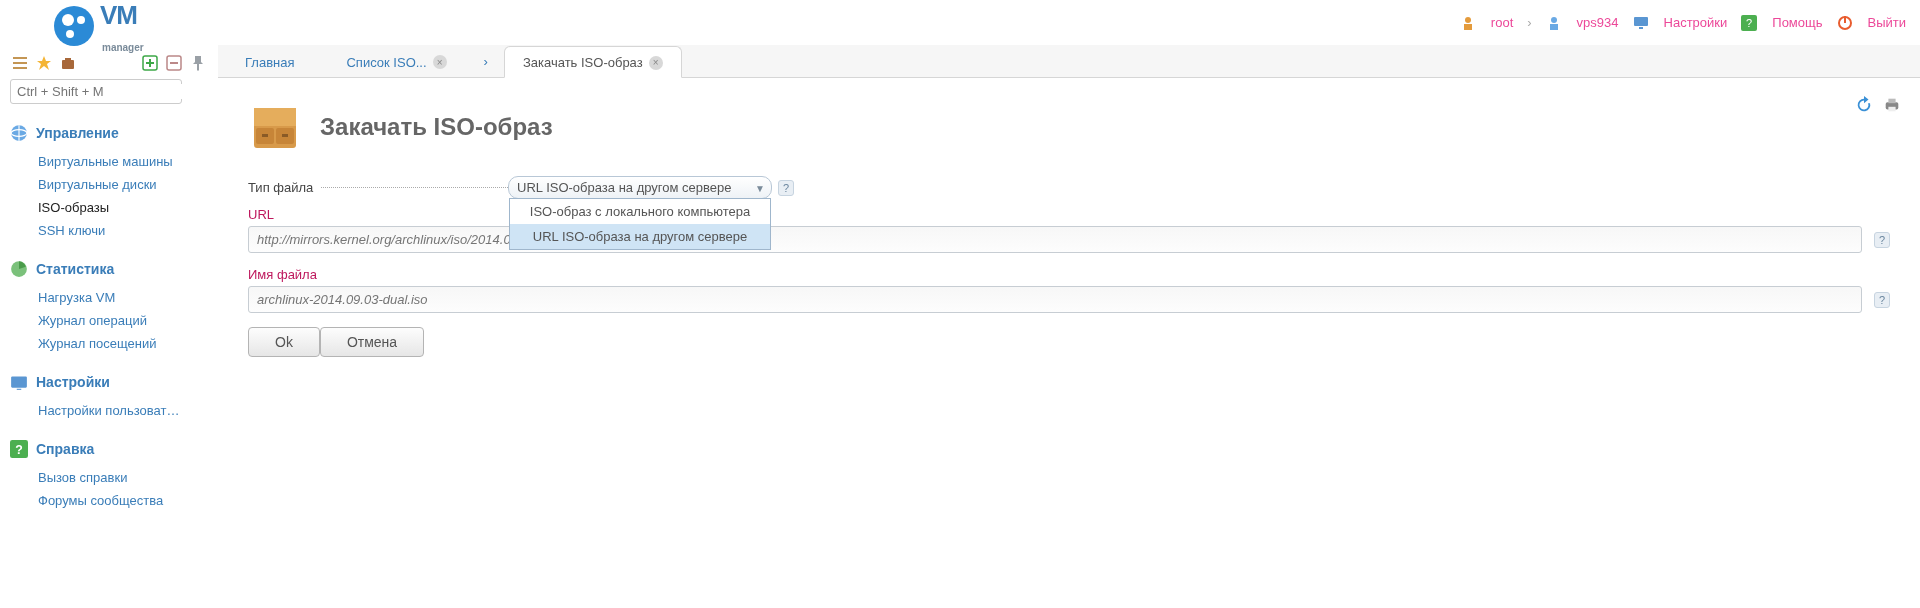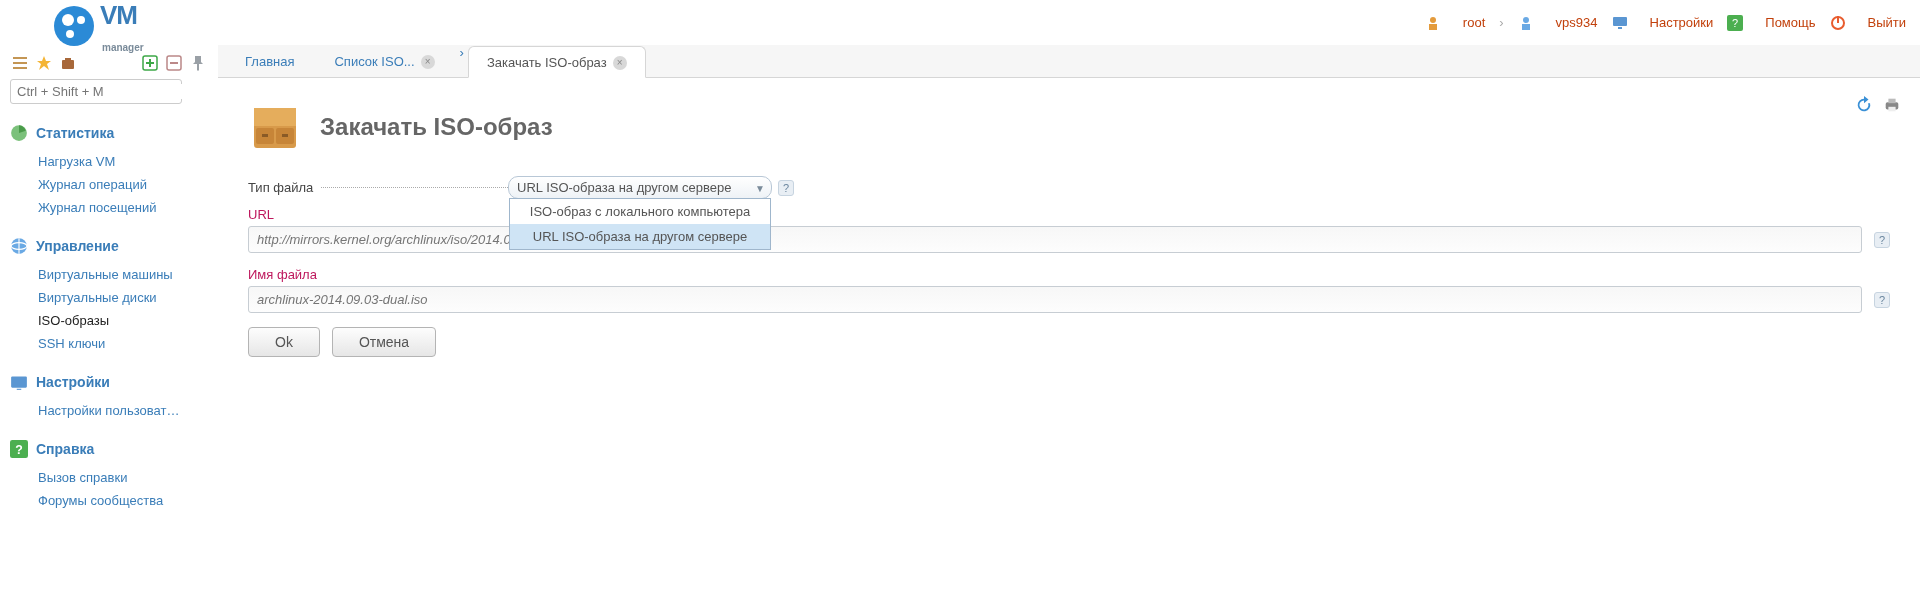--- a/index.html
+++ b/index.html
@@ -2,35 +2,35 @@
 <html><head>
 <meta charset="utf-8">
 <style>
 * { box-sizing: border-box; margin: 0; padding: 0; }
 body { font-family: Arial, Helvetica, sans-serif; font-size: 13px; color: #333; background: #fff; width: 1920px; }
 .topbar { height: 45px; display: flex; align-items: center; justify-content: space-between; padding: 0 14px; }
 .logo { display: flex; align-items: flex-end; font-weight: bold; color: #3a7db8; margin-left: 40px; }
 .logo-text-a { font-size: 26px; font-weight: 900; letter-spacing: -1px; color: #3a7db8; }
 .logo-text-b { font-size: 10px; color: #7a8b9a; margin-left: 2px; position: relative; top: 8px; }
 .user-nav { display: flex; align-items: center; gap: 14px; color: #555; }
-.user-nav a { color: #c2410c; text-decoration: none; cursor: pointer; display: flex; align-items: center; gap: 22px; }
+.user-nav a { color: #ec4899; text-decoration: none; cursor: pointer; display: flex; align-items: center; gap: 15px; }
 .user-nav .sep { color: #aaa; }
 .main { display: flex; }
 .sidebar { width: 218px; padding: 10px 10px; border-right: 0; }
 .sb-toolbar { display: flex; align-items: center; justify-content: space-between; margin-bottom: 8px; padding: 0 2px; }
 .sb-toolbar-left, .sb-toolbar-right { display: flex; gap: 8px; align-items: center; }
 .search-box { width: 172px; border: 1px solid #ccc; border-radius: 3px; display: flex; align-items: center; padding: 4px 6px; margin-bottom: 20px; color: #aaa; }
 .search-box input { border: none; outline: none; flex: 1; font-size: 13px; color: #888; }
 .sb-section { margin-bottom: 18px; }
 .sb-title { font-weight: bold; color: #3a7db8; display: flex; align-items: center; gap: 8px; margin-bottom: 8px; font-size: 14px; }
 .sb-list { list-style: none; padding-left: 28px; }
 .sb-list li { padding: 4px 0; color: #3a7db8; cursor: pointer; }
 .sb-list li.active { color: #222; }
 .content { flex: 1; padding: 0 0 0 0; position: relative; }
-.tabs { display: flex; border-bottom: 1px solid #d6d6d6; background: #f6f6f6; padding-left: 8px; height: 33px; align-items: flex-start; }
+.tabs { display: flex; border-bottom: 1px solid #d6d6d6; background: #f6f6f6; padding-left: 8px; height: 33px; align-items: center; gap: 12px; }
 .tab { padding: 8px 18px 7px 18px; color: #666; cursor: pointer; border: 1px solid transparent; border-bottom: none; border-radius: 6px 6px 0 0; margin-right: 2px; display: flex; align-items: center; gap: 6px; background: #e8e8e8; }
 .tab.active { background: #fff; border: 1px solid #d6d6d6; border-bottom: 1px solid #fff; color: #555; position: relative; top: 1px; }
 .tab.plain { background: transparent; color: #3a7db8; }
 .tab-close { width: 14px; height: 14px; border-radius: 50%; background: #d8d8d8; color: #888; font-size: 10px; display: flex; align-items: center; justify-content: center; cursor: pointer; }
 .chev { color: #3a7db8; margin: 0 4px; }
 .page-head { display: flex; align-items: center; gap: 18px; padding: 22px 30px 12px 30px; }
 .page-head h1 { font-size: 24px; color: #666; font-weight: bold; }
 .form-area { padding: 10px 30px; position: relative; }
 .form-row { display: flex; align-items: center; margin-bottom: 8px; }
 .form-label { width: 260px; color: #444; position: relative; display: flex; align-items: center; }
@@ -39,21 +39,21 @@
 .select .arrow { position: absolute; right: 6px; top: 50%; transform: translateY(-50%); color: #7a8b9a; font-size: 10px; }
 .dropdown { position: absolute; top: 100%; left: 0; right: 0; border: 1px solid #9fb6cc; background: #fff; z-index: 10; }
 .dropdown .opt { padding: 5px 8px; cursor: pointer; color:#555;text-align:center;}
 .dropdown .opt.sel { background: #cfe4f5; }
 .help-q { width: 16px; height: 16px; border-radius: 3px; background: #e8eef4; color: #6b869e; font-size: 11px; display:flex; align-items:center; justify-content:center; margin-left: 6px; cursor: pointer; border:1px solid #c7d4e0;}
 .field-block { margin-bottom: 14px; }
 .field-block .lbl { color: #be185d; margin-bottom: 4px; display: block; }
 .row-input { display:flex; align-items:center; gap:6px; }
 .text-input { flex:1; border: 1px solid #c7cdd3; border-radius: 3px; padding: 5px 8px; background: linear-gradient(#f7f7f7,#fdfdfd); color: #9a9a9a; font-style: italic; font-size: 13px;}
 .btn { padding: 6px 26px; border: 1px solid #b4b4b4; border-radius: 4px; background: linear-gradient(#fdfdfd,#e6e6e6); cursor: pointer; color: #555; font-size: 14px;}
-.action-row { display:flex; gap:12px; margin-top: 0; }
+.action-row { display:flex; gap:0; margin-top: 0; }
 .top-right-icons { position:absolute; top: 50px; right: 18px; display:flex; gap:8px; }
 .icon-round { width: 20px; height: 20px; display:flex; align-items:center; justify-content:center; cursor:pointer;}
 .ico { display:inline-block; width:16px; height:16px; }
 .logo-circle{width:40px;height:40px;border-radius:50%;background:#2b8ad6;position:relative;margin-right:6px;}
 .logo-circle::before,.logo-circle::after{content:'';position:absolute;border-radius:50%;background:#fff;}
 .logo-circle::before{width:12px;height:12px;top:8px;left:8px;}
 .logo-circle::after{width:8px;height:8px;top:24px;left:12px;}
 .logo-circle span{position:absolute;width:8px;height:8px;border-radius:50%;background:#fff;top:10px;right:9px;}
 svg { display:block; }
 </style>
@@ -146,45 +146,45 @@
       <svg width="14" height="14" viewBox="0 0 16 16">
           <circle cx="6" cy="6" r="5" fill="none" stroke="#999" stroke-width="2"></circle>
           <line x1="10" y1="10" x2="15" y2="15" stroke="#999" stroke-width="2"></line>
         </svg>
       <input placeholder="Ctrl + Shift + M" style="">
     </div>
     <div id="sb-sections">
         <div class="sb-section">
           <div class="sb-title">
             <svg width="18" height="18" viewBox="0 0 16 16">
-              <circle cx="8" cy="8" r="7" fill="#7bc17b"></circle>
-              <path d="M8 8L8 1A7 7 0 0 1 14 6z" fill="#4a9b4a"></path>
-            </svg>
-            <span>Статистика</span>
-          </div>
-          <ul class="sb-list">
-            <li>Нагрузка VM</li>
-            <li>Журнал операций</li>
-            <li>Журнал посещений</li>
-          </ul>
-        </div>
-        <div class="sb-section">
-          <div class="sb-title">
-            <svg width="18" height="18" viewBox="0 0 16 16">
               <circle cx="8" cy="8" r="7" fill="#6aa9e4"></circle>
               <ellipse cx="8" cy="8" rx="7" ry="3" fill="none" stroke="#fff"></ellipse>
               <line x1="8" y1="1" x2="8" y2="15" stroke="#fff"></line>
             </svg>
             <span>Управление</span>
           </div>
           <ul class="sb-list">
             <li>Виртуальные машины</li>
             <li>Виртуальные диски</li>
             <li class="active">ISO-образы</li>
             <li>SSH ключи</li>
+          </ul>
+        </div>
+        <div class="sb-section">
+          <div class="sb-title">
+            <svg width="18" height="18" viewBox="0 0 16 16">
+              <circle cx="8" cy="8" r="7" fill="#7bc17b"></circle>
+              <path d="M8 8L8 1A7 7 0 0 1 14 6z" fill="#4a9b4a"></path>
+            </svg>
+            <span>Статистика</span>
+          </div>
+          <ul class="sb-list">
+            <li>Нагрузка VM</li>
+            <li>Журнал операций</li>
+            <li>Журнал посещений</li>
           </ul>
         </div>
         <div class="sb-section">
           <div class="sb-title">
             <svg width="18" height="18" viewBox="0 0 16 16">
               <rect x="1" y="3" width="14" height="10" rx="1" fill="#5a96d2"></rect>
               <rect x="6" y="14" width="4" height="1" fill="#5a96d2"></rect>
             </svg>
             <span>Настройки</span>
           </div>

